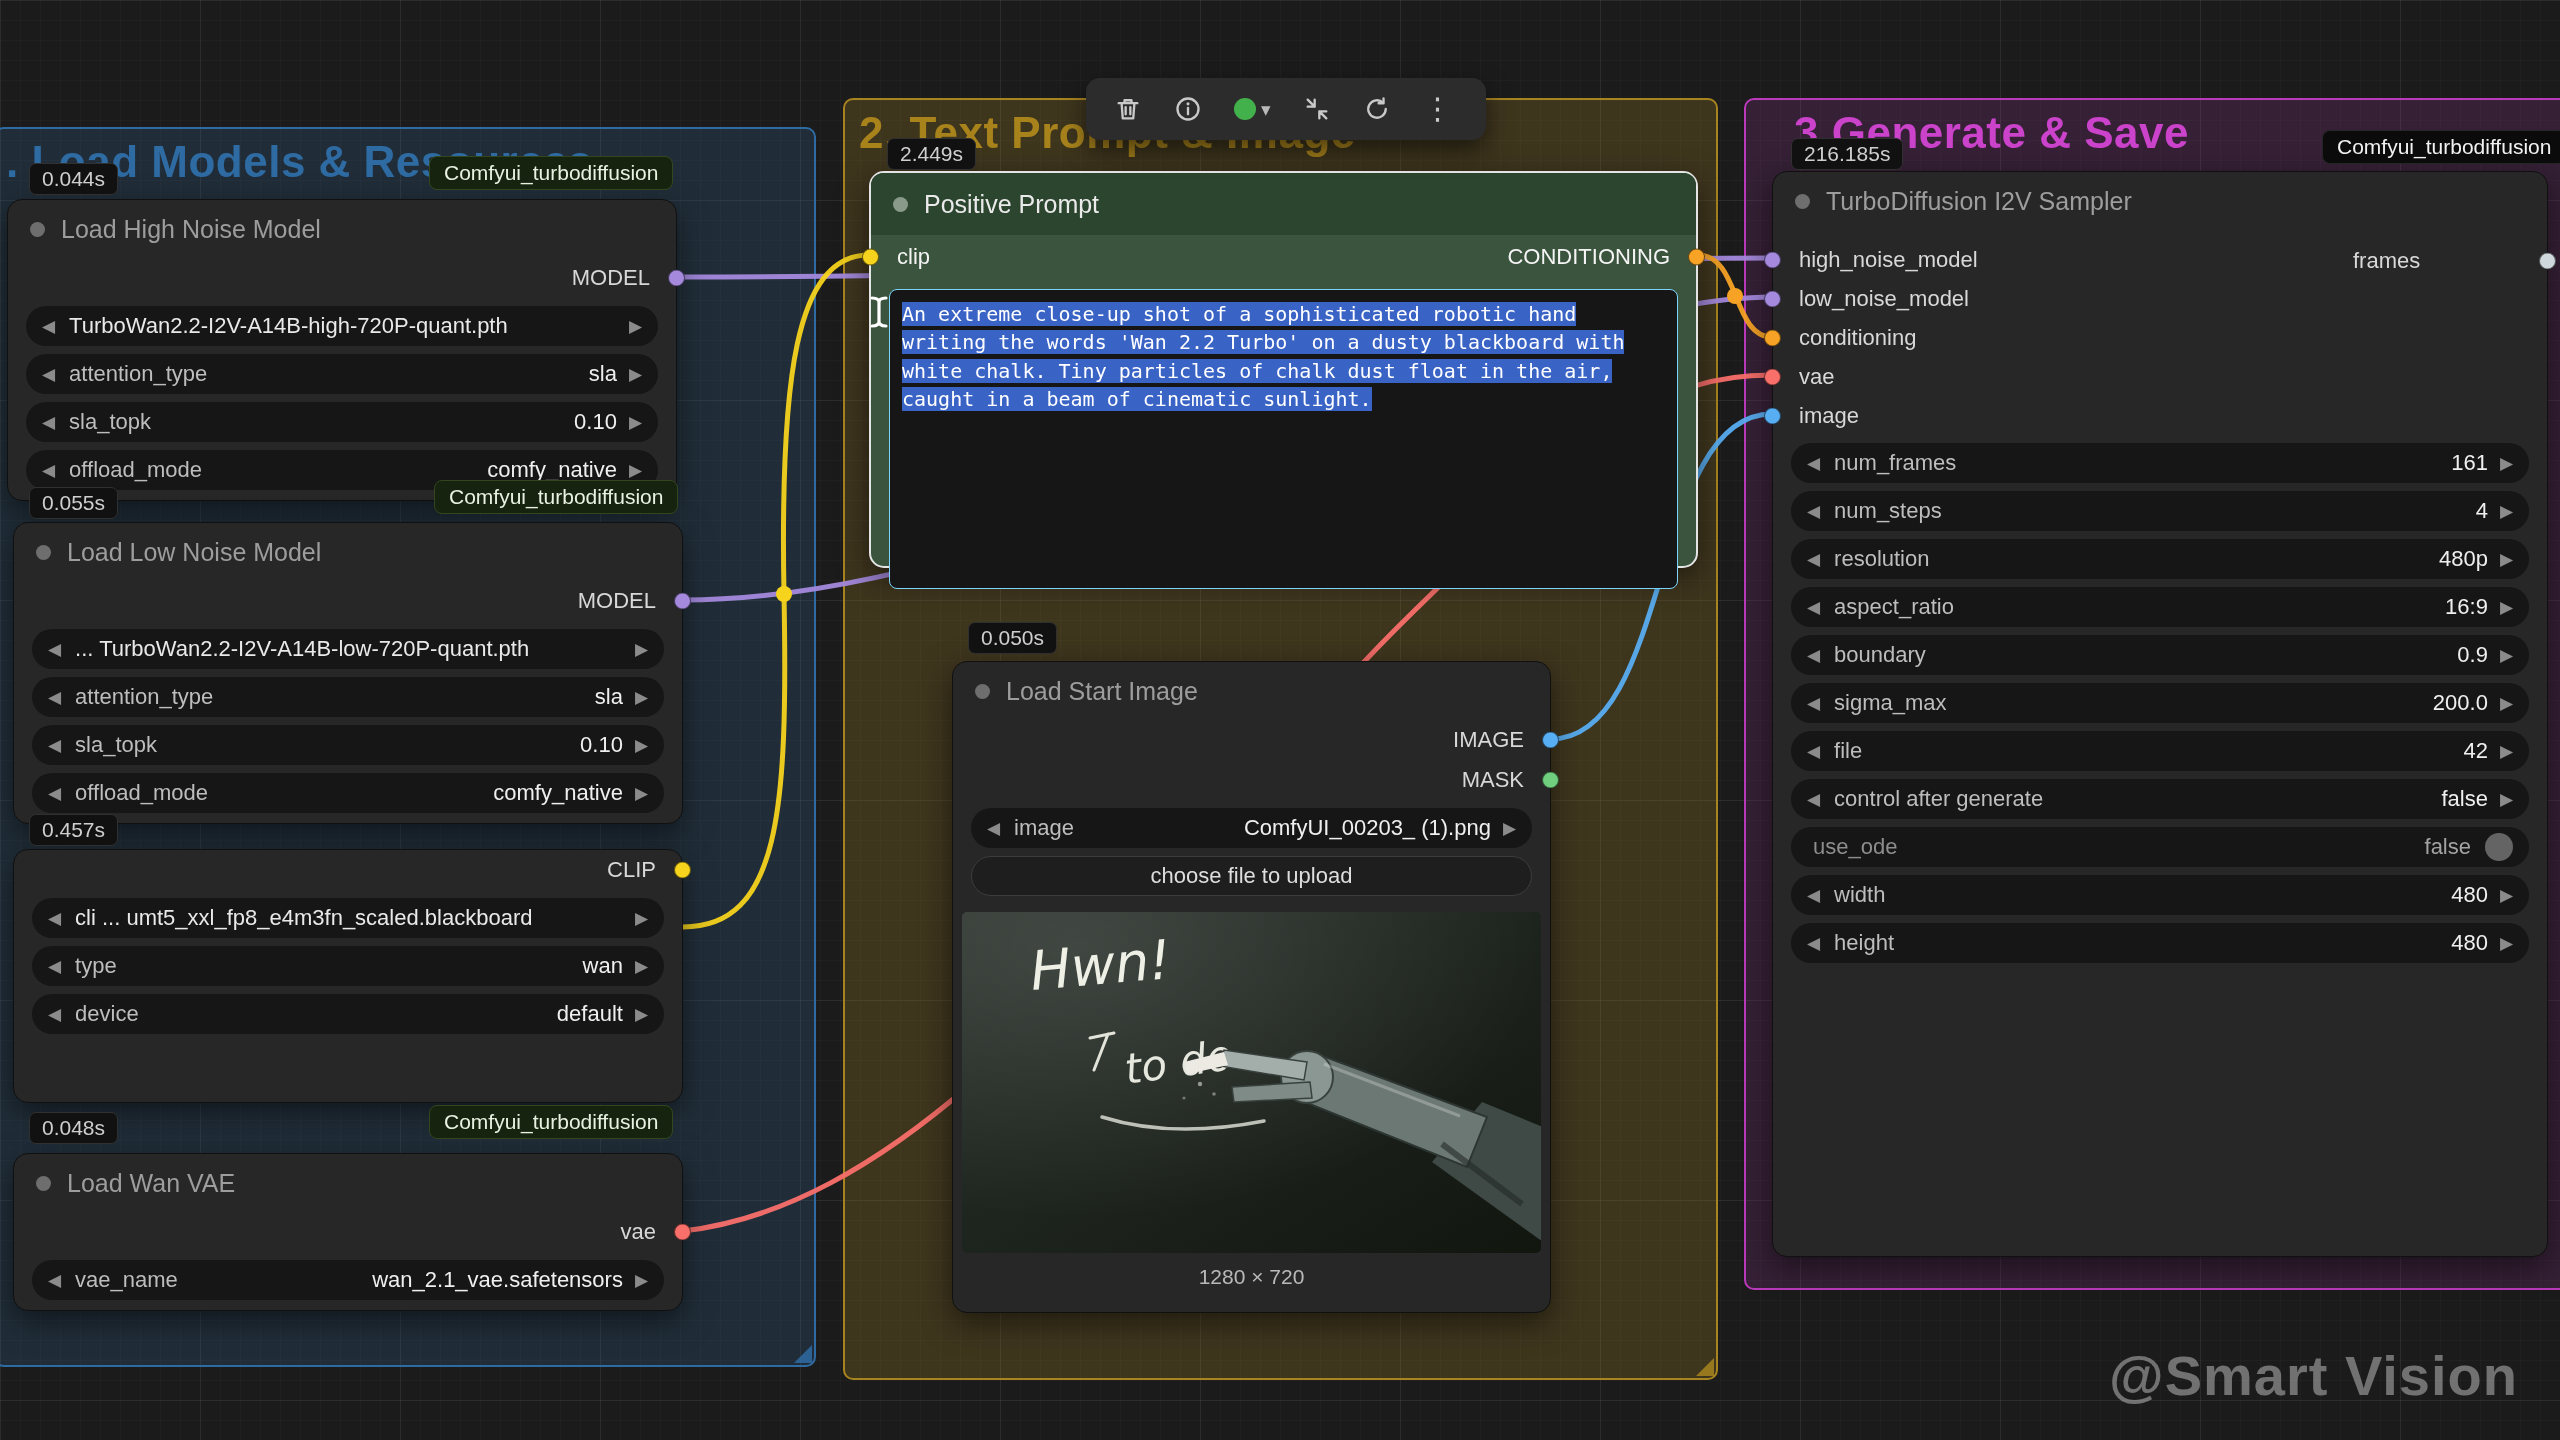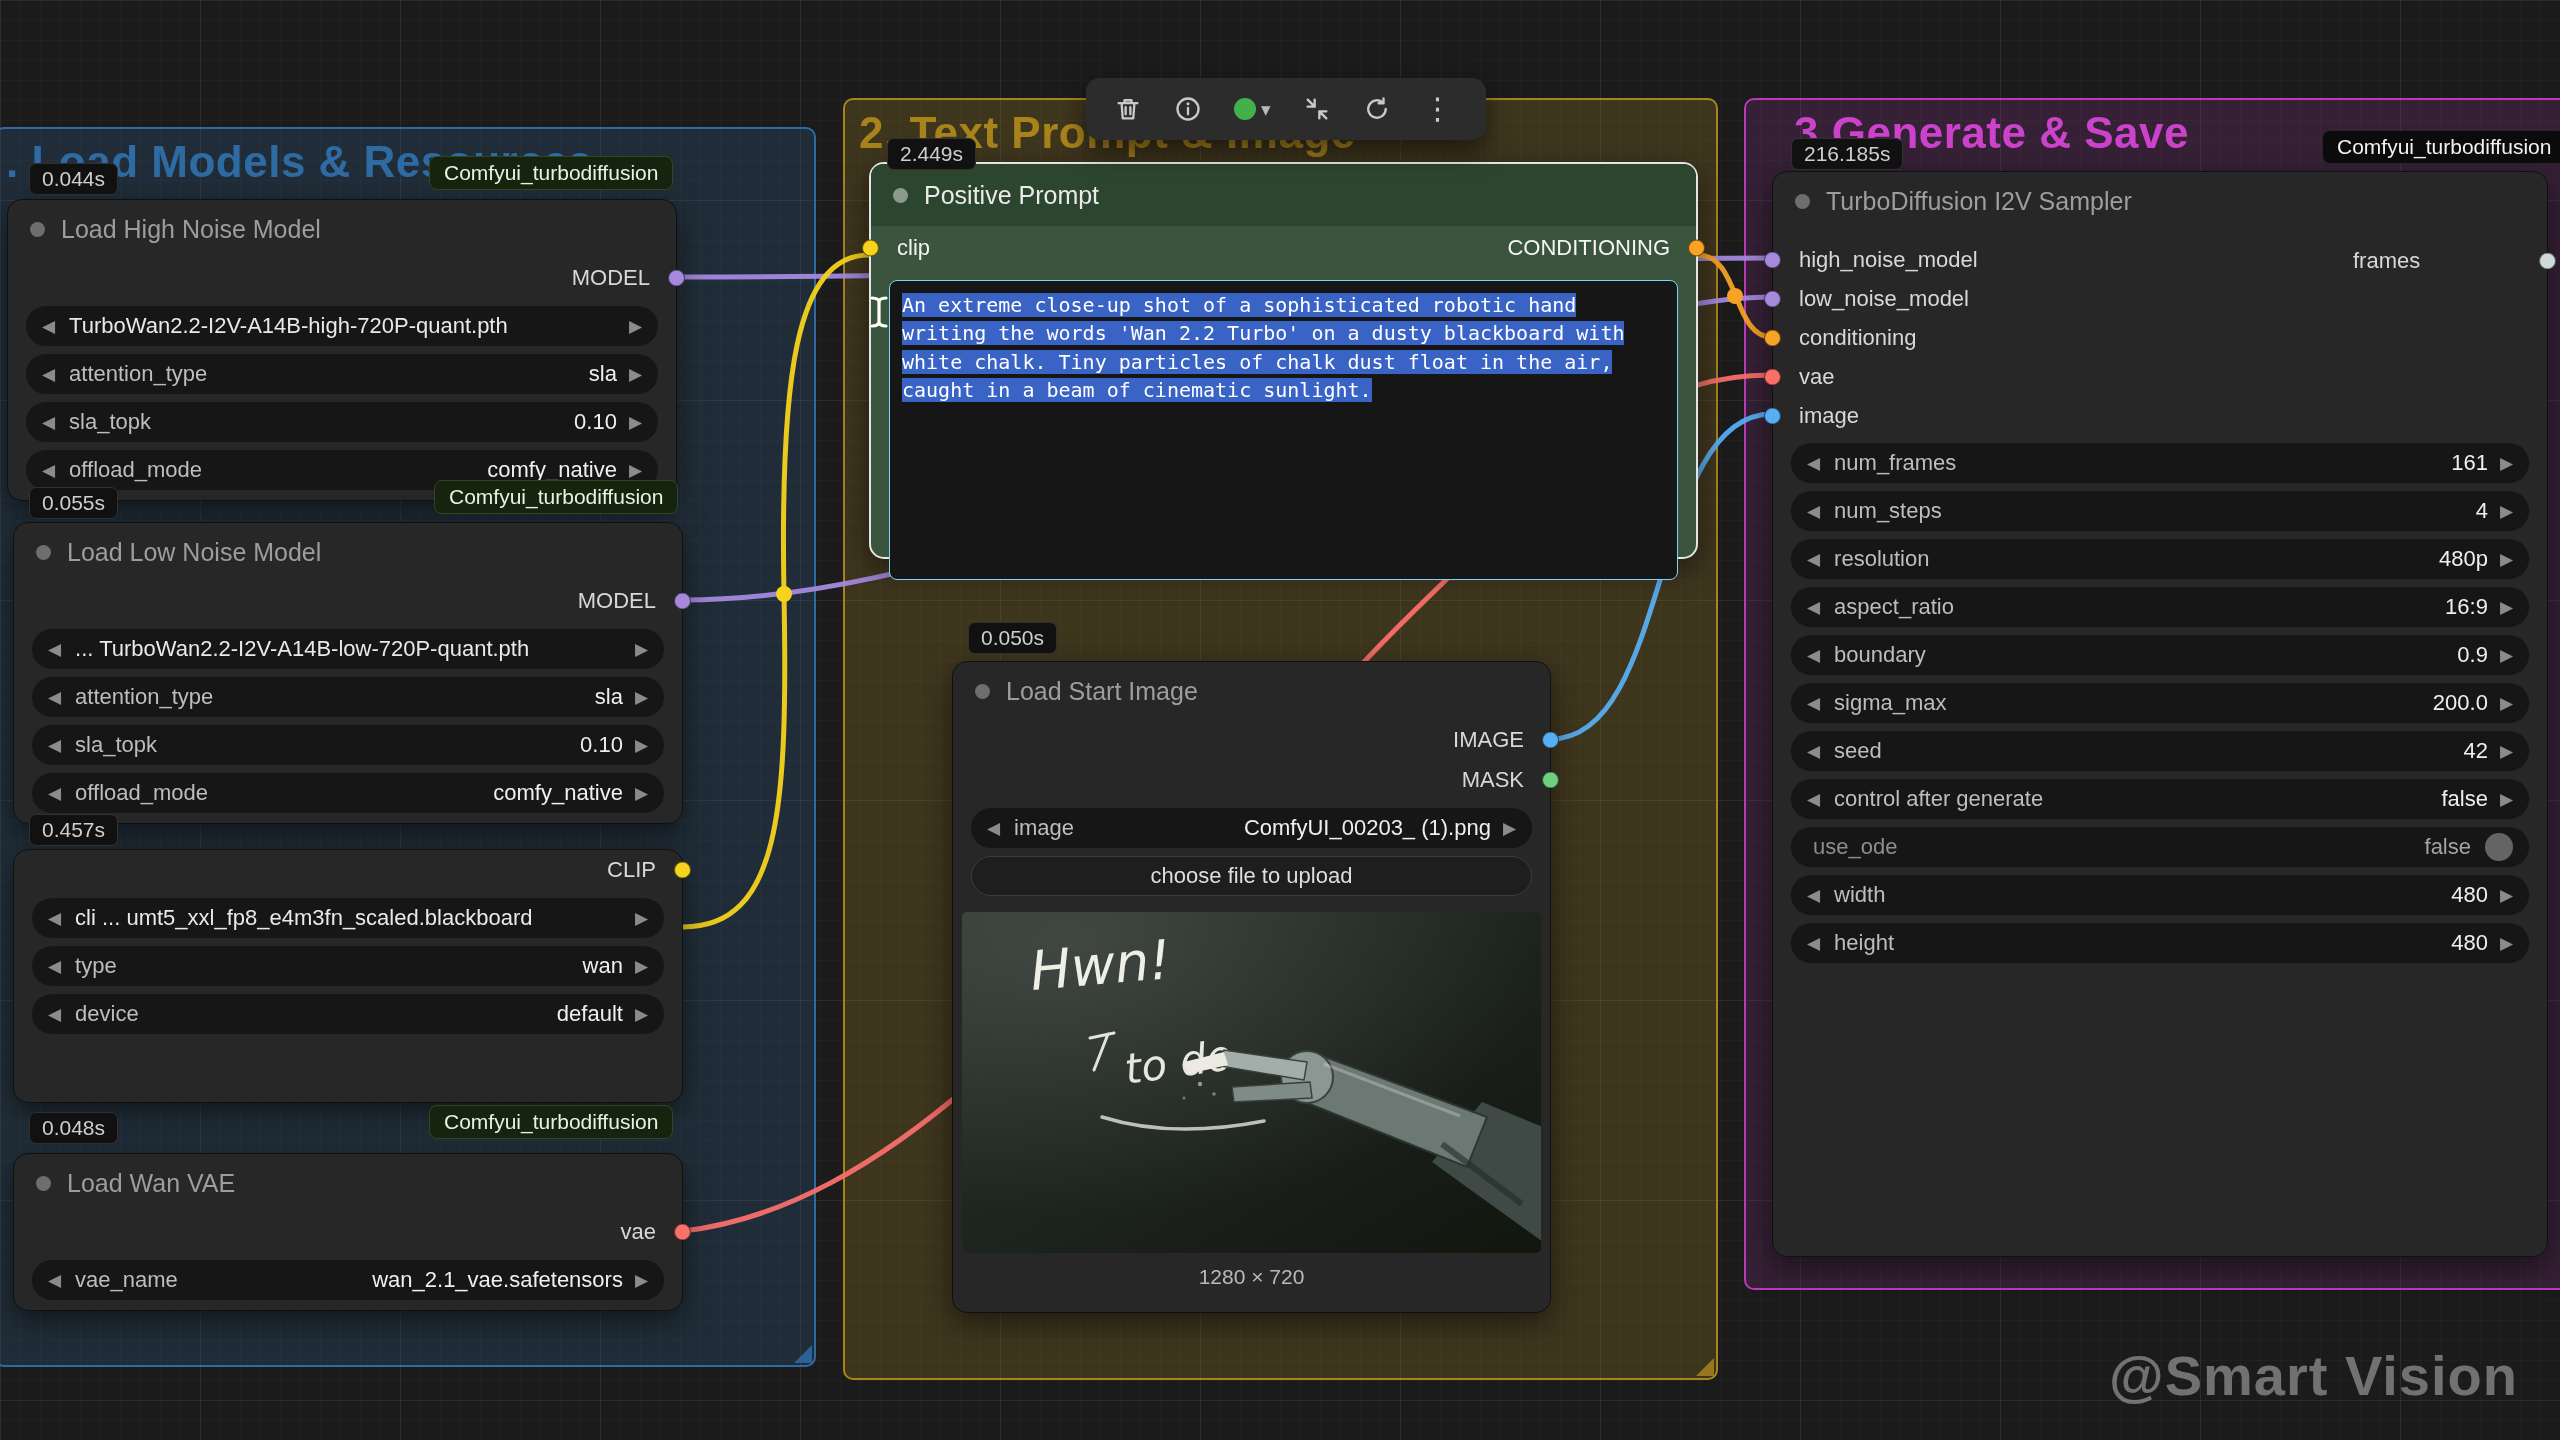--- a/index.html
+++ b/index.html
@@ -216,21 +216,21 @@
     <div class="widget">
       <span class="warrow">◀</span>
       <span class="wlabel">vae_name</span>
       <span class="wvalue">wan_2.1_vae.safetensors</span>
       <span class="warrow">▶</span>
     </div>
   </div>
   <div class="badge-t" style="left:29px;top:1112px">0.048s</div>
   <div class="badge-p" style="left:429px;top:1105px">Comfyui_turbodiffusion</div>
 
-  <div class="node" id="node-prompt" style="left:869px;top:162px;width:829px;height:397px">
+  <div class="node" id="node-prompt" style="left:869px;top:171px;width:829px;height:397px">
     <div class="nhead">
       <span class="ndot"></span>
       <span>Positive Prompt</span>
     </div>
     <div class="prow">
       <span class="pdot in pc-clip"></span>
       <span>clip</span>
       <span class="plabel-r">CONDITIONING</span>
       <span class="pdot out pc-cond"></span>
     </div>
@@ -359,21 +359,21 @@
       <span class="warrow">▶</span>
     </div>
     <div class="widget">
       <span class="warrow">◀</span>
       <span class="wlabel">sigma_max</span>
       <span class="wvalue">200.0</span>
       <span class="warrow">▶</span>
     </div>
     <div class="widget">
       <span class="warrow">◀</span>
-      <span class="wlabel">seed</span>
+      <span class="wlabel">file</span>
       <span class="wvalue">42</span>
       <span class="warrow">▶</span>
     </div>
     <div class="widget">
       <span class="warrow">◀</span>
       <span class="wlabel">control after generate</span>
       <span class="wvalue">false</span>
       <span class="warrow">▶</span>
     </div>
     <div class="widget toggle">

